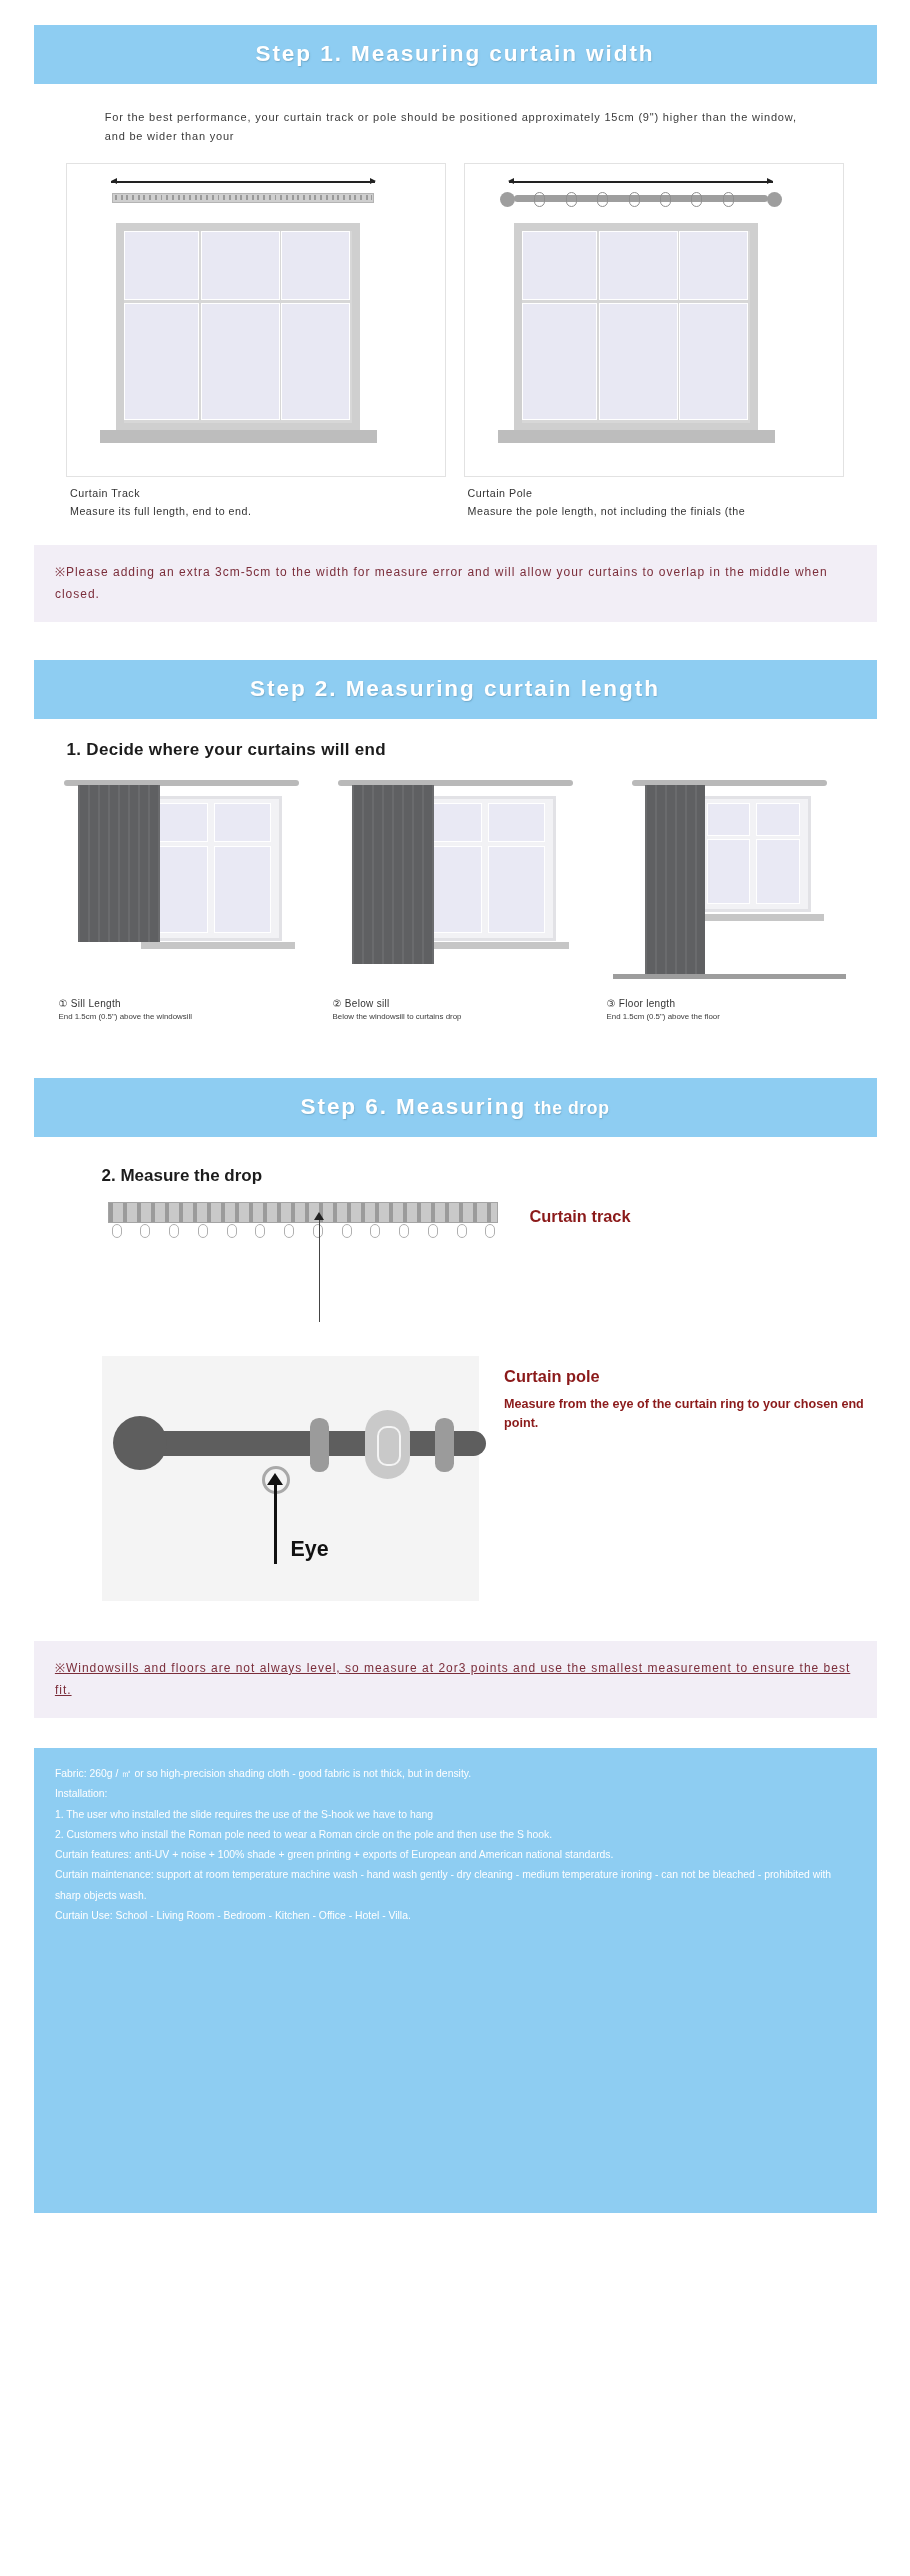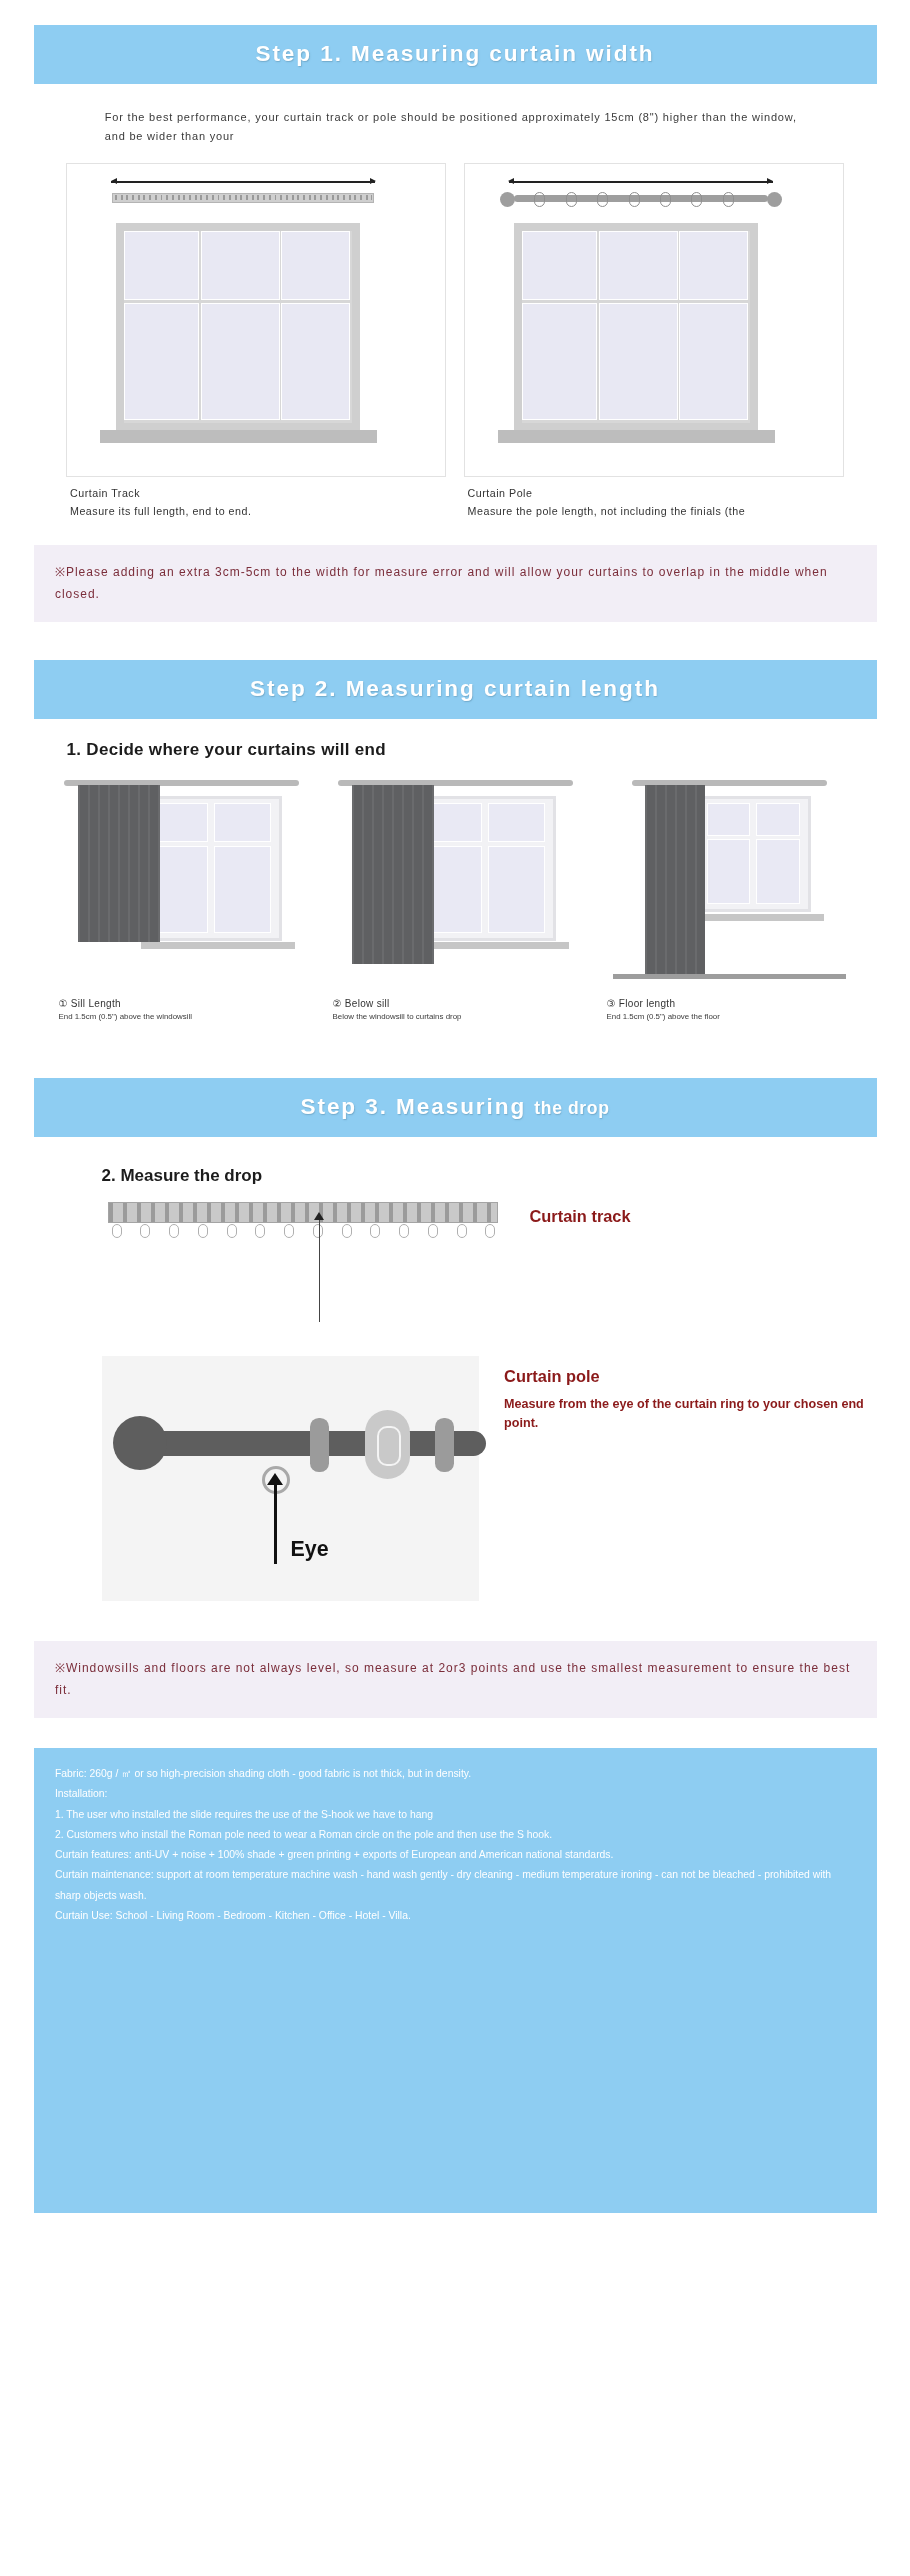--- a/index.html
+++ b/index.html
@@ -439,21 +439,21 @@
 </head>
 <body>
 
 <div class="page">
 
   <div class="spacer-40"></div>
   <div class="banner">
     <span>Step 1. Measuring curtain width</span>
   </div>
 
-  <div class="intro">For the best performance, your curtain track or pole should be positioned approximately 15cm (8") higher than the window, and be wider than your</div>
+  <div class="intro">For the best performance, your curtain track or pole should be positioned approximately 15cm (9") higher than the window, and be wider than your</div>
 
   <div class="wrap">
     <div class="diagram-row">
 
       <div class="diagram-col">
         <div class="diagram-box">
           <div class="arrow-line"></div>
           <div class="track-bar"></div>
           <div class="track-teeth"></div>
           <div class="win-frame">
@@ -563,21 +563,21 @@
         </div>
         <div class="cur-label">③ Floor length</div>
         <div class="cur-sub">End 1.5cm (0.5") above the floor</div>
       </div>
 
     </div>
   </div>
 
   <div class="spacer-90"></div>
   <div class="banner">
-    <span>Step 3. Measuring</span>
+    <span>Step 6. Measuring</span>
     <span class="sub">the drop</span>
   </div>
 
   <div class="drop-head">2. Measure the drop</div>
 
   <div class="drop-row">
     <div class="drop-img">
       <div class="track-img">
         <div class="tr-body"></div>
         <div class="tr-hooks">
@@ -616,21 +616,21 @@
         <div class="pl-arrow"></div>
         <div class="pl-eye-label">Eye</div>
       </div>
     </div>
     <div class="drop-txt">
       <div class="drop-title">Curtain pole</div>
       <div class="drop-body">Measure from the eye of the curtain ring to your chosen end point.</div>
     </div>
   </div>
 
-  <div class="note" style="margin-top:40px;">※Windowsills and floors are not always level, so measure at 2or3 points and use the smallest measurement to ensure the best fit.</div>
+  <div class="note" style="margin-top:40px;text-decoration:underline;">※Windowsills and floors are not always level, so measure at 2or3 points and use the smallest measurement to ensure the best fit.</div>
 
   <div class="footer-panel">
     <p>Fabric: 260g / ㎡ or so high-precision shading cloth - good fabric is not thick, but in density.</p>
     <p>Installation:</p>
     <p>1. The user who installed the slide requires the use of the S-hook we have to hang</p>
     <p>2. Customers who install the Roman pole need to wear a Roman circle on the pole and then use the S hook.</p>
     <p>Curtain features: anti-UV + noise + 100% shade + green printing + exports of European and American national standards.</p>
     <p>Curtain maintenance: support at room temperature machine wash - hand wash gently - dry cleaning - medium temperature ironing - can not be bleached - prohibited with sharp objects wash.</p>
     <p>Curtain Use: School - Living Room - Bedroom - Kitchen - Office - Hotel - Villa.</p>
   </div>

